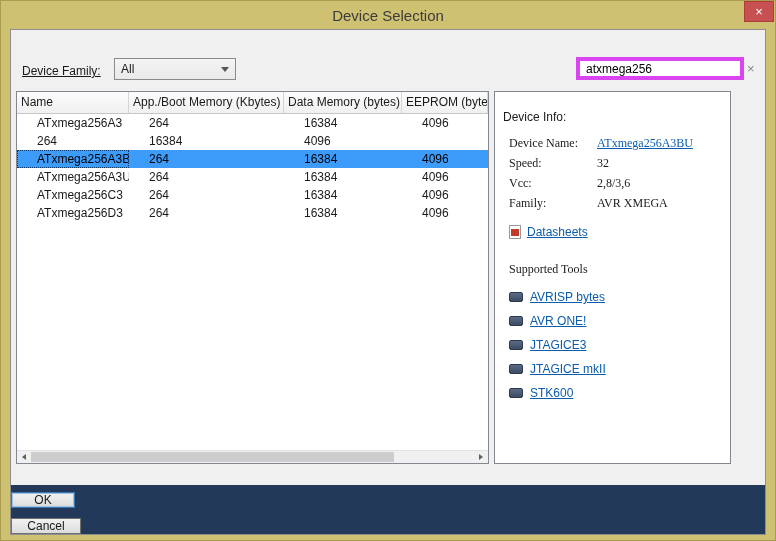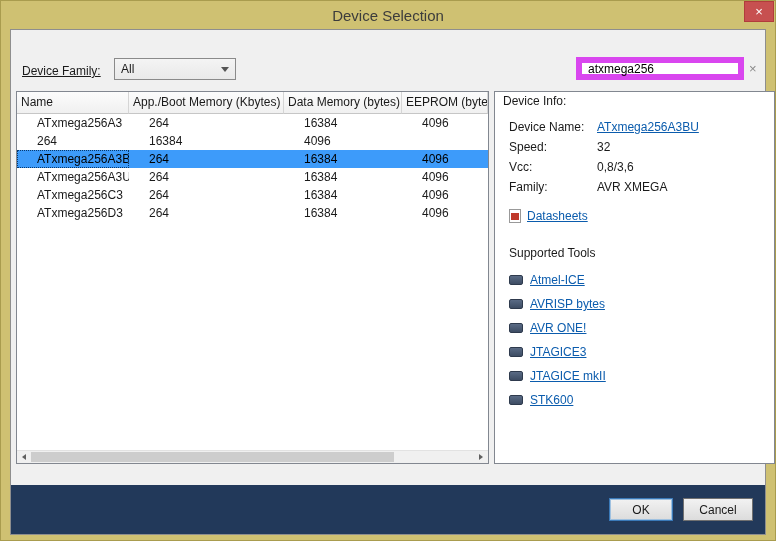--- a/index.html
+++ b/index.html
@@ -61,21 +61,21 @@
   .dropdown .dd-value{ flex:1; }
   .dd-chevron{
     width:0; height:0;
     border-left:4px solid transparent;
     border-right:4px solid transparent;
     border-top:5px solid #555;
   }
   .search-box{
     position:absolute; right:21px; top:27px;
     width:168px; height:23px;
-    background:#fff; border:6px solid #d946ef;
+    background:#fff; border:4px solid #d946ef;
     display:flex; align-items:center;
   }
   .search-box input{
     flex:1; border:none; outline:none; background:transparent;
     font:inherit; padding:0 6px; color:#000;
   }
   .search-clear{
     width:18px; text-align:center; color:#8a8a8a;
     font-size:13px; cursor:pointer;
   }
@@ -120,52 +120,52 @@
   .tri-left{ width:0;height:0;border-top:3.5px solid transparent;border-bottom:3.5px solid transparent;border-right:4px solid #606060; }
   .tri-right{ width:0;height:0;border-top:3.5px solid transparent;border-bottom:3.5px solid transparent;border-left:4px solid #606060; }
   .hs-track{ flex:1; position:relative; }
   .hs-thumb{
     position:absolute; left:0; top:1px; bottom:1px; width:82%;
     background:#cdcdcd; cursor:pointer;
   }
   
   .info-panel{
     position:absolute; left:483px; top:61px;
-    width:281px; height:373px;
+    width:237px; height:373px;
     background:#fff; border:1px solid #828790;
-    padding:2px 8px; overflow:hidden;
+    padding:18px 8px; overflow:hidden;
   }
   .info-title{ color:#1a1a1a; }
   .fields{ margin:12px 0 0 6px; }
-  .field-row{ display:flex; height:20px; align-items:flex-start; }
+  .field-row{ display:flex; height:20px; align-items:flex-start;font-family:Liberation Serif, serif; }
   .flabel{ width:88px; color:#1a1a1a; }
   .fvalue{ color:#1a1a1a; }
   .link{ color:var(--link); text-decoration:underline; cursor:pointer; }
   .ds-row{ display:flex; align-items:center; gap:6px; margin:6px 0 0 6px; height:20px; }
   .pdf-icon{
     width:12px; height:14px; position:relative;
     background:#fff; border:1px solid #999;
   }
   .pdf-icon::after{
     content:""; position:absolute; left:1px; right:1px; top:3px; height:7px;
     background:#c0392b;
   }
-  .tools-title{ margin:20px 0 0 6px; color:#1a1a1a; }
+  .tools-title{ margin:20px 0 0 6px; color:#1a1a1a;font-family:Liberation Serif, serif; }
   .tools-list{ margin:8px 0 0 6px; }
   .tool-item{ display:flex; align-items:center; gap:7px; height:24px; }
   .tool-icon{
     width:14px; height:10px; border-radius:2px;
     background:linear-gradient(#5a6b85,#3d4c63);
     border:1px solid #2e3a4d;
   }
   
   .footer{
     height:49px; background:var(--navy);
     display:flex; align-items:flex-start; justify-content:flex-end;
-    gap:10px; padding:13px 12px 0 0;
+    gap:10px; padding:13px 12px 0 0;flex-direction:column;
   }
   .btn{
     height:23px; font:inherit;
     background:linear-gradient(#f2f2f2,#dcdcdc);
     border:1px solid #707070; color:#1a1a1a;
     cursor:pointer;
   }
   .btn-ok{ width:64px; border-color:#3a79b8; box-shadow:0 0 0 1px #9fc1e0 inset; }
   .btn-cancel{ width:70px; }
 </style>
@@ -261,41 +261,37 @@
           <div class="field-row">
             <span class="flabel">Device Name:</span>
             <a class="link">ATxmega256A3BU</a>
           </div>
           <div class="field-row">
             <span class="flabel">Speed:</span>
             <span class="fvalue">32</span>
           </div>
           <div class="field-row">
             <span class="flabel">Vcc:</span>
-            <span class="fvalue">0,8/3,6</span>
+            <span class="fvalue">2,8/3,6</span>
           </div>
           <div class="field-row">
             <span class="flabel">Family:</span>
             <span class="fvalue">AVR XMEGA</span>
           </div>
         </div>
 
         <div class="ds-row">
           <span class="pdf-icon"></span>
           <a class="link">Datasheets</a>
         </div>
 
         <div class="tools-title">Supported Tools</div>
         <div class="tools-list">
             <div class="tool-item">
     <span class="tool-icon"></span>
-    <a class="link">Atmel-ICE</a>
-  </div>
-            <div class="tool-item">
-    <span class="tool-icon"></span>
     <a class="link">AVRISP bytes</a>
   </div>
             <div class="tool-item">
     <span class="tool-icon"></span>
     <a class="link">AVR ONE!</a>
   </div>
             <div class="tool-item">
     <span class="tool-icon"></span>
     <a class="link">JTAGICE3</a>
   </div>

